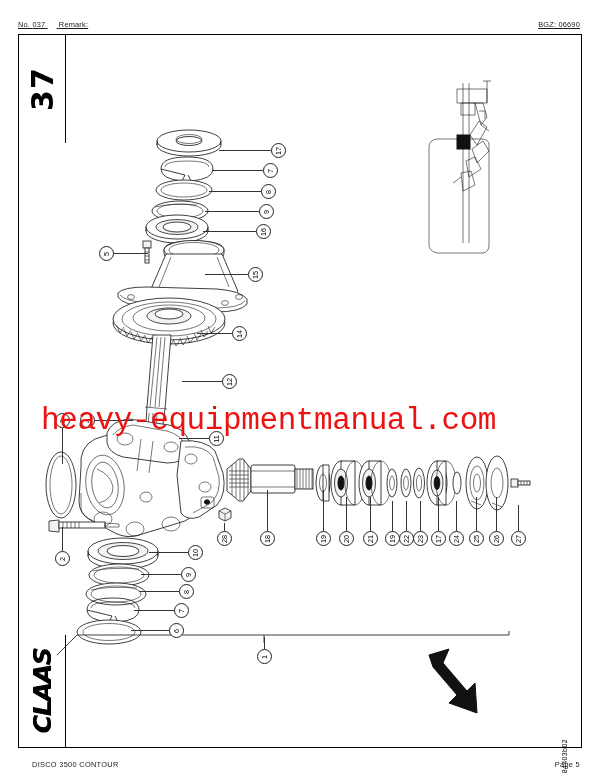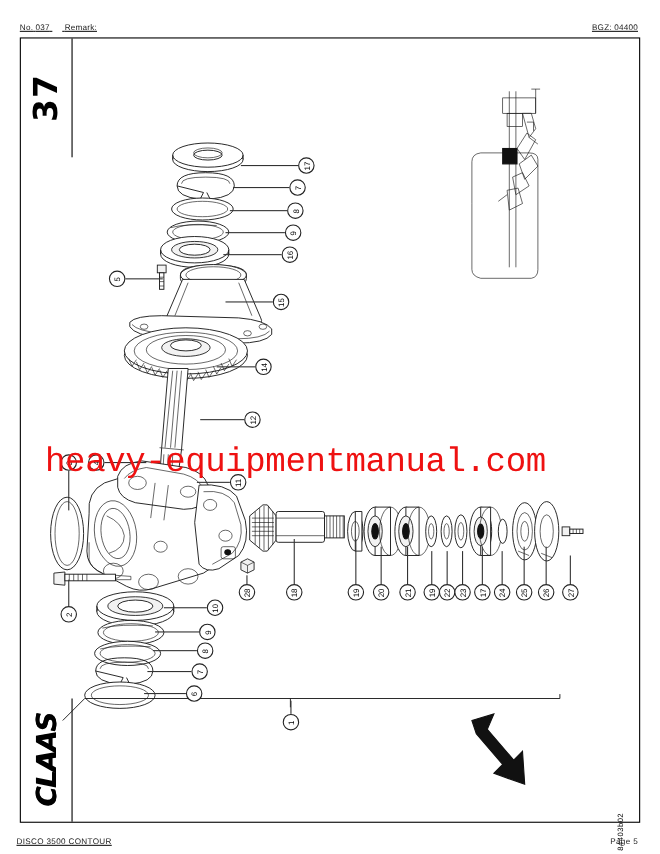--- a/index.html
+++ b/index.html
@@ -95,21 +95,21 @@
 
   
   .ftr {
     position: absolute;
     top: 760px;
     font-size: 7.4px;
     color: #1a1a1a;
     letter-spacing: .3px;
     white-space: nowrap;
   }
-  .ftr-left  { left: 15px; text-decoration: underline; }
+  .ftr-left  { left: 32px; }
   .ftr-right { right: 20px; }
 
   
   #watermark {
     position: absolute;
     left: 22px;
     top: 368px;
     width: 520px;
     font-size: 31px;
     color: #ee1111;
@@ -164,21 +164,21 @@
 <body>
 
 <div id="page">
 
   <div class="hdr hdr-left">
     <span>No.</span>
     <span>037</span>
     <span class="sp"></span>
     <span>Remark:</span>
   </div>
-  <div class="hdr hdr-right">BGZ: 04400</div>
+  <div class="hdr hdr-right">BGZ: 06690</div>
 
   <div id="frame">
 
     <div class="secnum-box">
       <div class="secnum">37</div>
     </div>
 
     <div class="logo-box">
       <div class="logo-text">CLAAS</div>
     </div>

